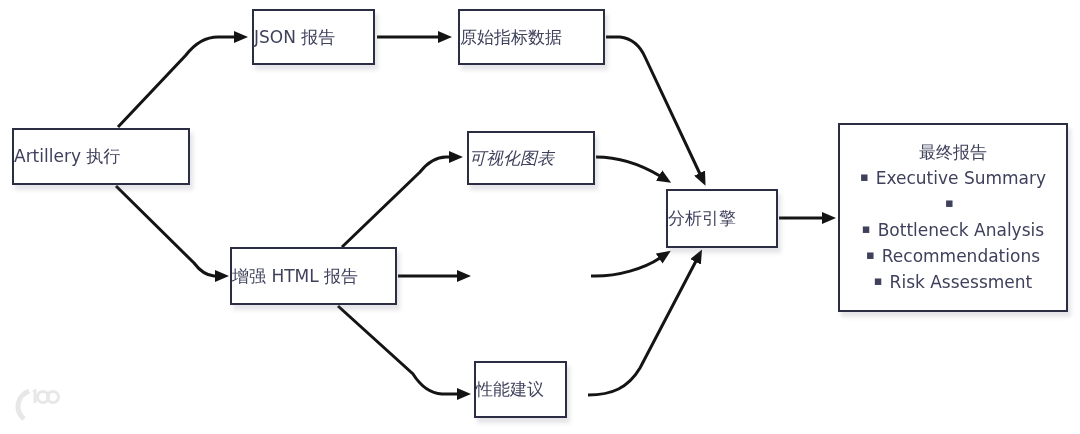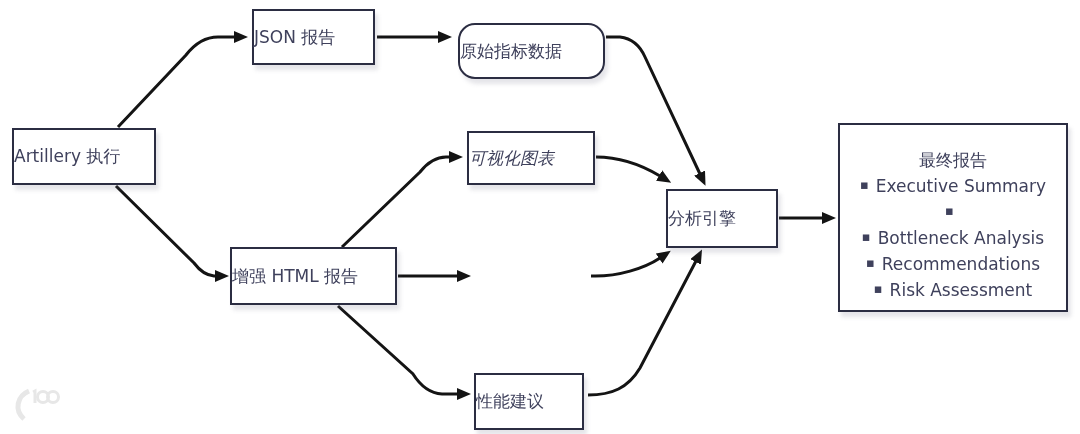--- a/index.html
+++ b/index.html
@@ -23,33 +23,33 @@
     border: 2.5px solid #2b2d42;
     color: #3f415c;
     font-size: 17px;
     display: flex;
     align-items: center;
     justify-content: flex-start;
     text-align: center;
     box-shadow: 3px 5px 4px rgba(110,110,135,0.18);
     white-space: nowrap;
   }
-  .node-artillery   { left: 12px;  top: 128px; width: 144px; height: 57px; }
+  .node-artillery   { left: 12px;  top: 128px; width: 178px; height: 57px; }
   .node-json        { left: 252px; top: 9px;   width: 123px; height: 56px; }
-  .node-raw         { left: 458px; top: 23px;   width: 147px; height: 56px; border-radius: 17px; }
+  .node-raw         { left: 458px; top: 9px;   width: 147px; height: 56px; }
   .node-charts      { left: 467px; top: 131px; width: 128px; height: 54px; font-style: italic; }
   .node-enhanced    { left: 230px; top: 247px; width: 167px; height: 58px; }
   .node-exec        { left: 475px; top: 248px; width: 115px; height: 57px; }
-  .node-perf        { left: 474px; top: 373px; width: 110px; height: 57px; }
+  .node-perf        { left: 474px; top: 361px; width: 93px; height: 57px; }
   .node-analysis    { left: 666px; top: 189px; width: 112px; height: 59px; }
   .node-final {
     left: 838px; top: 123px; width: 230px; height: 189px;
     flex-direction: column;
     justify-content: flex-start;
-    padding-top: 22px;
+    padding-top: 14px;
   }
   .final-title { line-height: 26px; }
   .final-row   { line-height: 26px; display: flex; align-items: center; justify-content: center; }
   .final-row .bullet {
     font-size: 13px;
     margin-right: 7px;
     position: relative;
     top: -1px;
   }
   .watermark {

